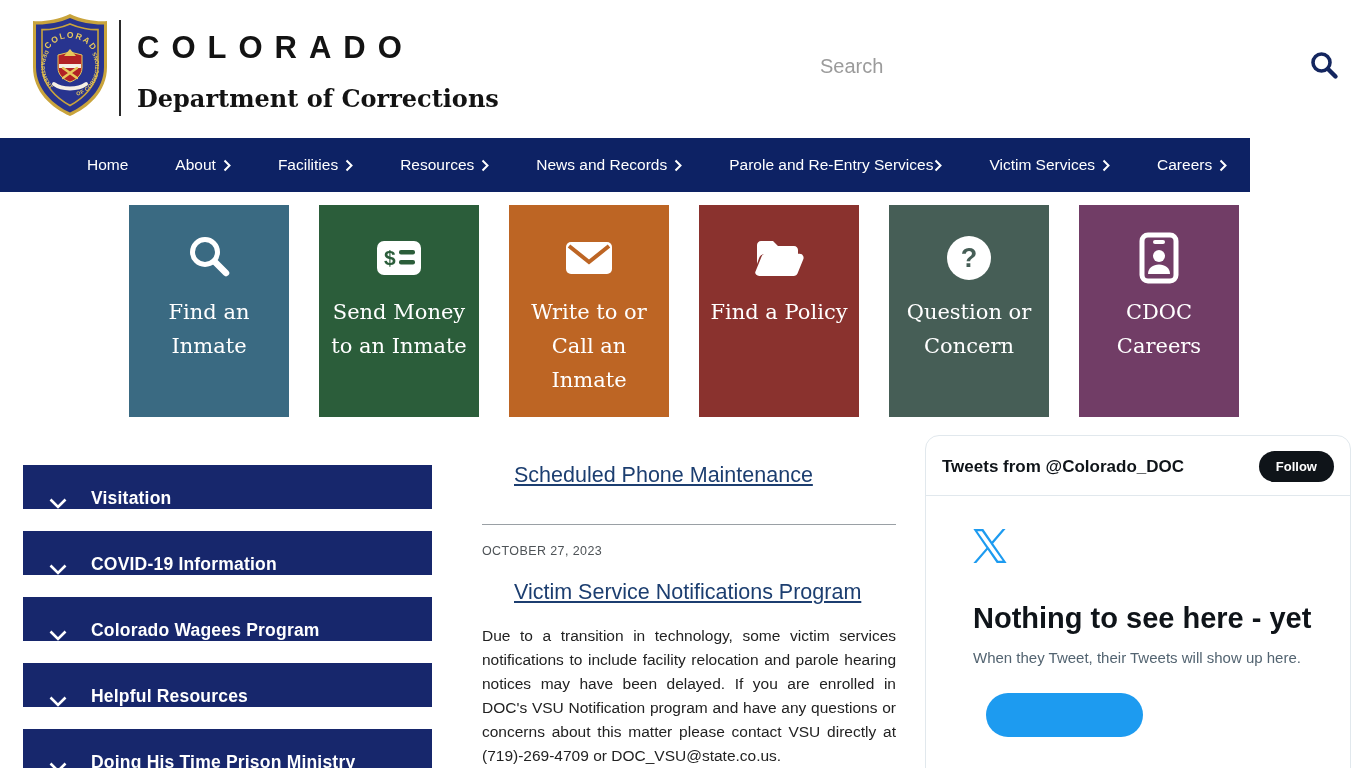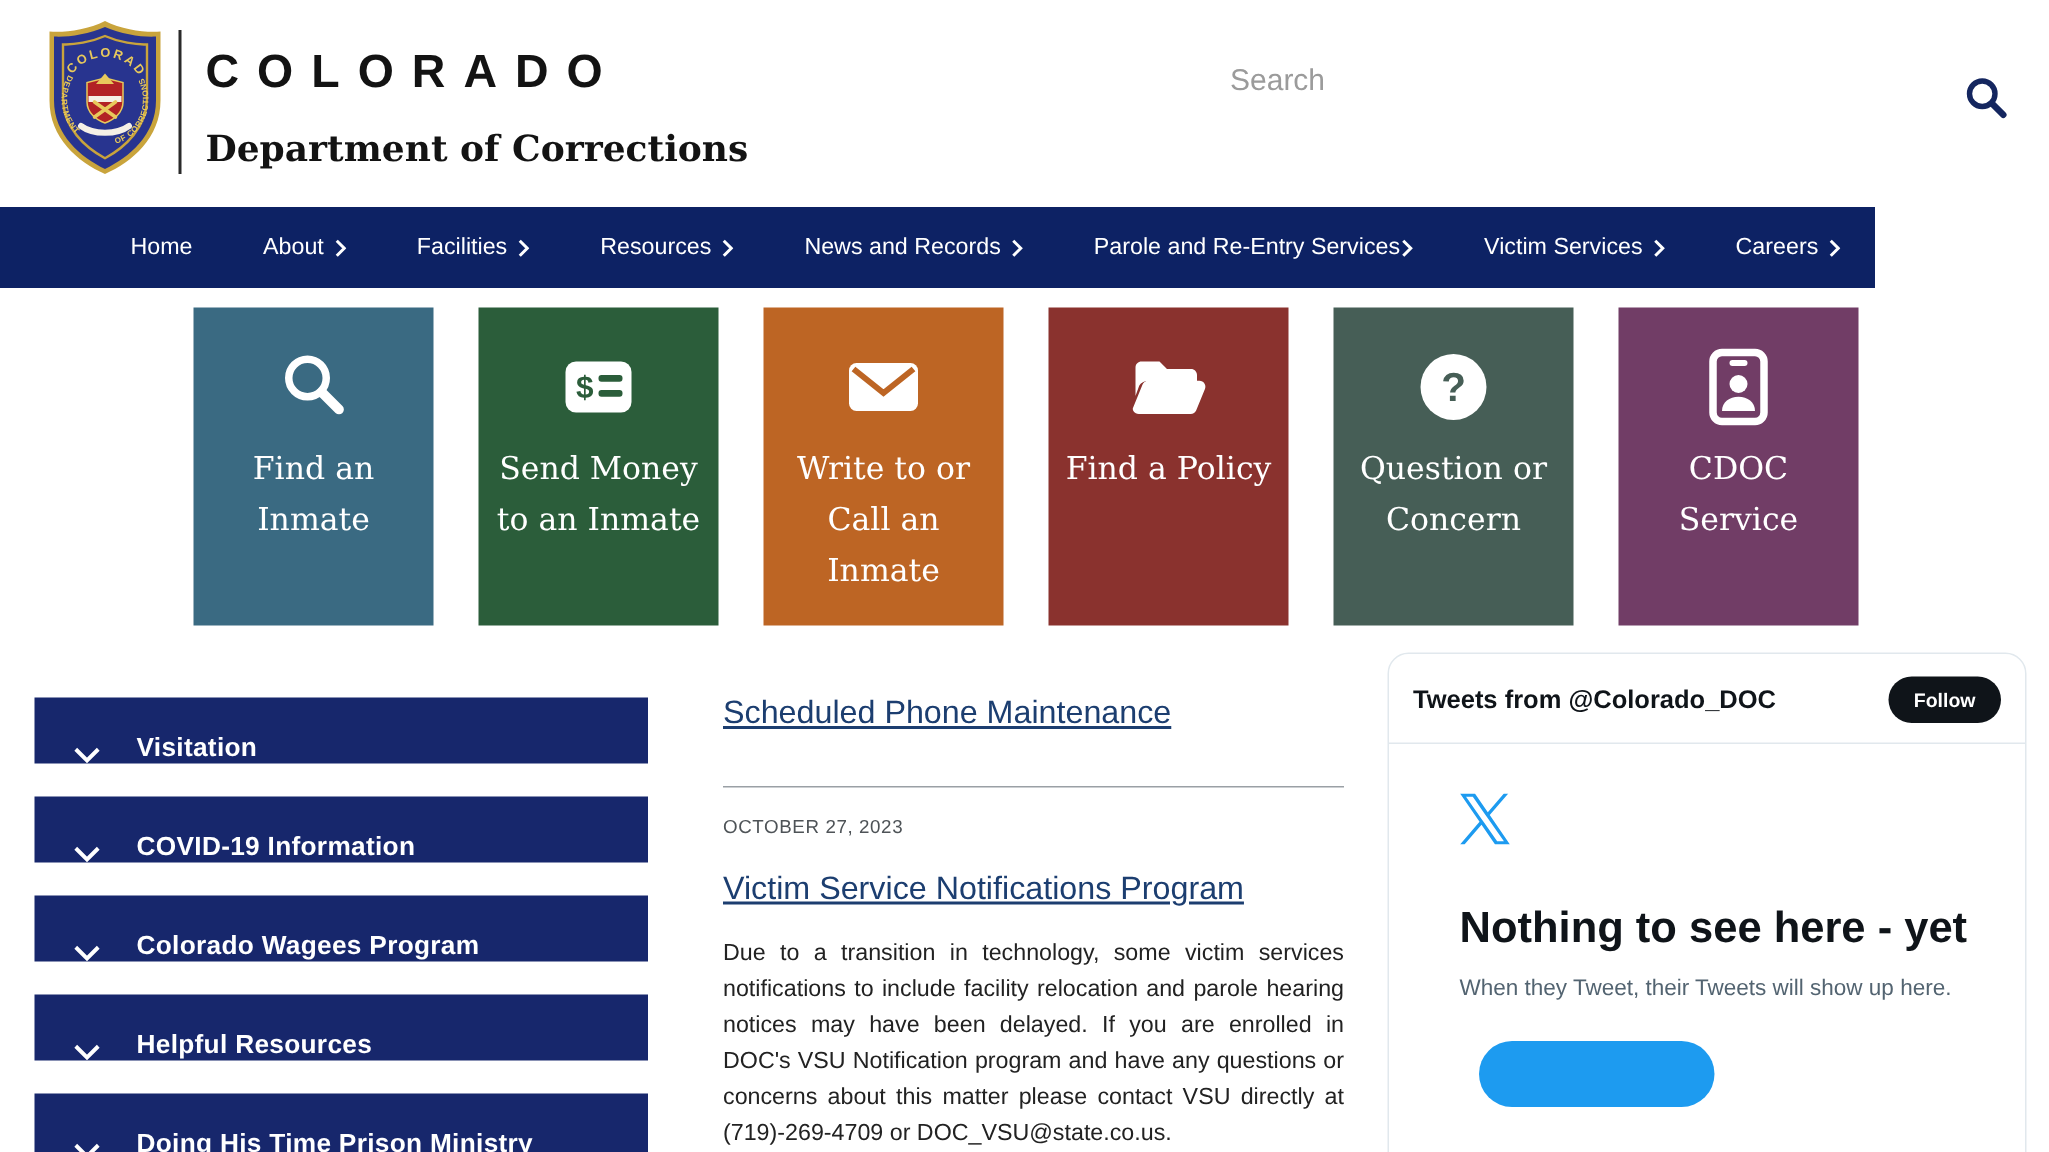--- a/index.html
+++ b/index.html
@@ -7,21 +7,21 @@
               font-family:"Liberation Sans", sans-serif; }
 
   
   .header { position:absolute; left:0; top:0; width:1366px; height:138px; background:#fff; }
   .logo-shield { position:absolute; left:30px; top:12px; width:80px; height:106px; }
   .logo-divider { position:absolute; left:119px; top:20px; width:2px; height:96px; background:#2a2a2a; }
   .logo-title { position:absolute; left:137px; top:30px; font-size:31px; font-weight:bold;
                 letter-spacing:12px; color:#131313; }
   .logo-subtitle { position:absolute; left:137px; top:84px; font-size:24px; font-weight:bold;
                    font-family:"DejaVu Serif", serif; color:#131313; }
-  .search-input { position:absolute; left:820px; top:36px; width:460px; height:36px; border:none;
+  .search-input { position:absolute; left:820px; top:48px; width:460px; height:36px; border:none;
                   outline:none; font-size:20px; color:#be185d; font-family:"Liberation Sans", sans-serif; }
   .search-input::placeholder { color:#9b9b9b; }
   .search-btn { position:absolute; left:1306px; top:48px; width:36px; height:36px; border:none;
                 background:transparent; cursor:pointer; }
 
   
   .nav { position:absolute; left:0; top:138px; width:1250px; height:54px; background:#0d2264;
          display:flex; align-items:center; padding-left:87px; gap:47px; }
   .nav-item { display:flex; align-items:center; gap:7px; color:#fff; font-size:15.5px;
               cursor:pointer; white-space:nowrap; }
@@ -38,21 +38,21 @@
   
   .sidebar { position:absolute; left:23px; top:465px; width:409px; }
   .acc { height:44px; background:#17276c; display:flex; align-items:flex-end; gap:24px;
          padding-left:26px; margin-bottom:22px; cursor:pointer; }
   .acc-label { color:#fff; font-size:17.5px; font-weight:bold; letter-spacing:0.2px; }
 
   
   .news { position:absolute; left:482px; top:441px; width:414px; }
   .news-date { font-size:12.5px; color:#4e5357; letter-spacing:0.4px; }
   .news-title { display:inline-block; margin-top:22px; font-size:21.5px; color:#1c3e70;
-                text-decoration:underline; cursor:pointer; }
+                text-decoration:underline; cursor:pointer;margin-left:32px; }
   .news-divider { border:none; border-top:1px solid #9aa0a5; margin:36px 0 19px 0; }
   .news-body { margin-top:19px; font-size:15.5px; line-height:1.55; color:#222;
                text-align:justify; }
 
   
   .tw-card { position:absolute; left:925px; top:435px; width:426px; height:400px;
              border:1px solid #e1e8ed; border-radius:14px; background:#fff; overflow:hidden; }
   .tw-head { display:flex; align-items:center; justify-content:space-between;
              padding:15px 16px 13px 16px; border-bottom:1px solid #e1e8ed; }
   .tw-title { font-size:17px; font-weight:bold; color:#0f1419; }
@@ -216,21 +216,21 @@
 
   <div class="tile" style="background-color: rgb(113, 61, 102); --tile-color: #713d66;">
     <div class="tile-icon">
       <svg width="40" height="52" viewBox="0 0 40 52">
         <rect x="3" y="3" width="34" height="46" rx="6" fill="none" stroke="#fff" stroke-width="5"></rect>
         <rect x="14" y="8" width="12" height="4" rx="2" fill="#fff"></rect>
         <circle cx="20" cy="24" r="6" fill="#fff"></circle>
         <path d="M9 42 c0-6 5-9.5 11-9.5 s11 3.5 11 9.5 Z" fill="#fff"></path>
       </svg>
     </div>
-    <div class="tile-label">CDOC Service</div>
+    <div class="tile-label">CDOC Careers</div>
   </div>
 </div>
 
 <div class="sidebar">
   <div class="acc">
     <svg width="18" height="11" viewBox="0 0 18 11">
         <polyline points="1.5,1.5 9,9 16.5,1.5" fill="none" stroke="#fff" stroke-width="2.6"></polyline>
       </svg>
     <span class="acc-label">Visitation</span>
   </div>

